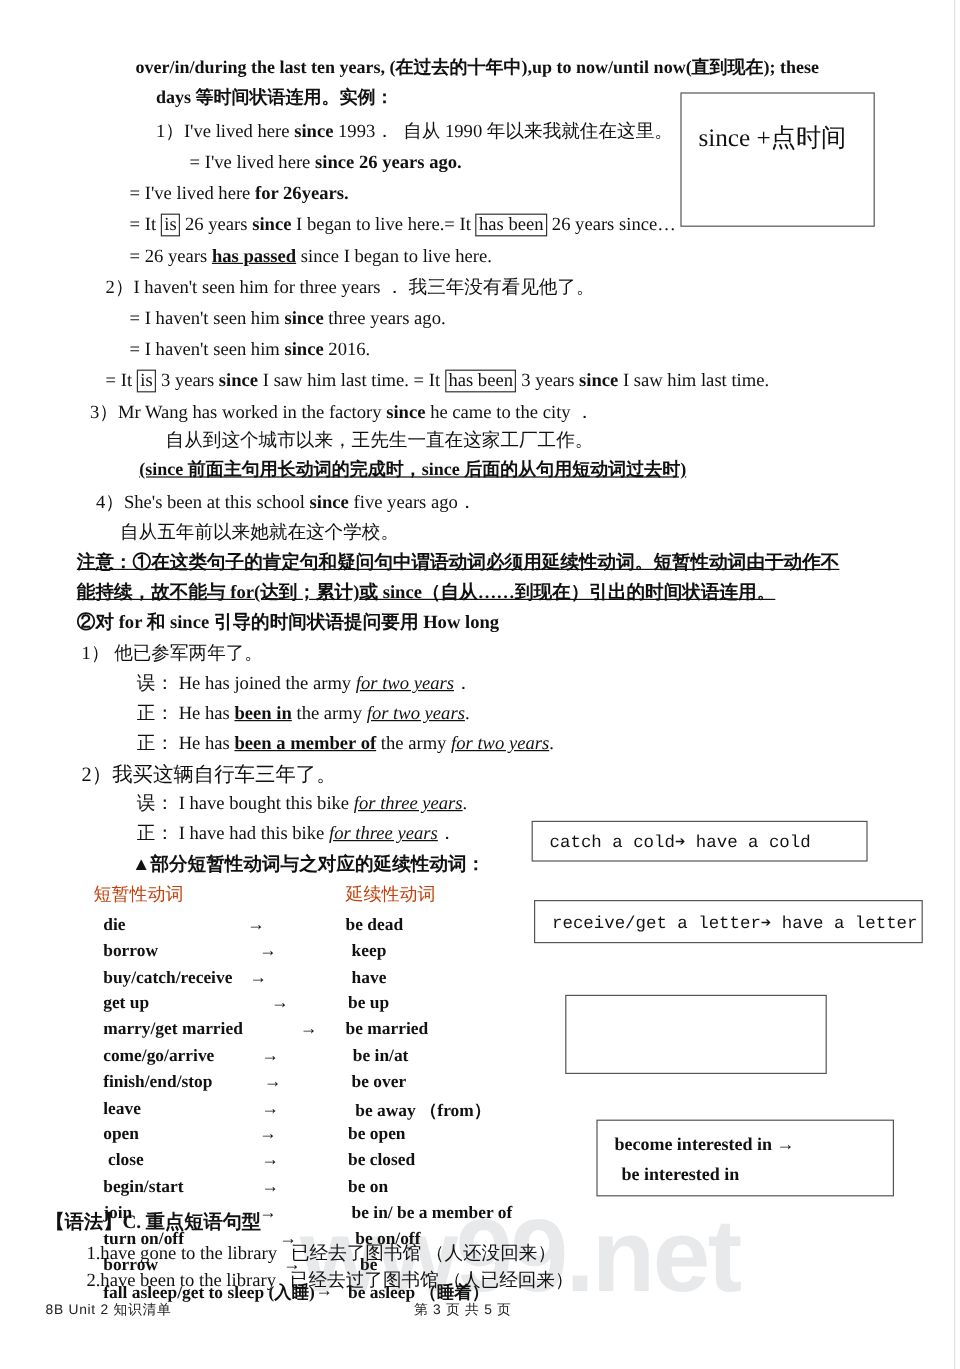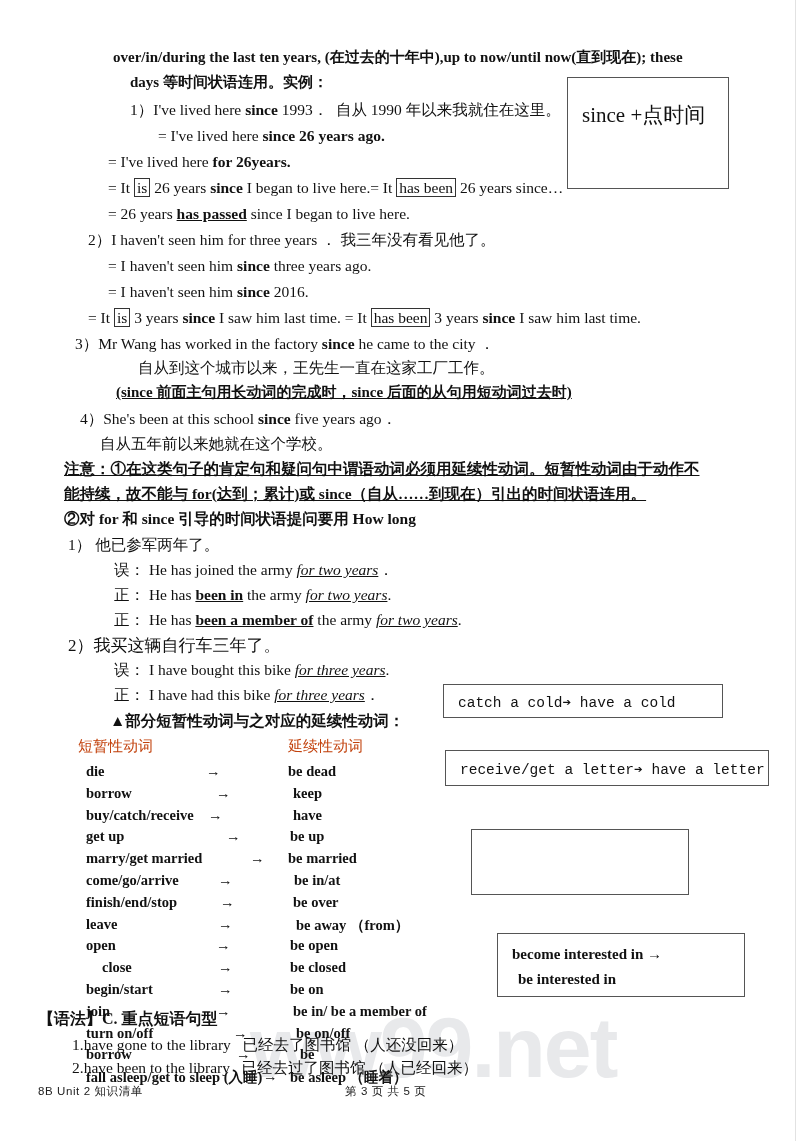--- a/index.html
+++ b/index.html
@@ -171,21 +171,21 @@
           <span class="left" style="left: 8px;">leave</span>
           <span class="arw" style="left: 140px;">→</span>
           <span class="right" style="left: 218px;">be   away （from）</span>
         </div>
         <div class="vrow">
           <span class="left" style="left: 8px;">open</span>
           <span class="arw" style="left: 138px;">→</span>
           <span class="right" style="left: 212px;">be   open</span>
         </div>
         <div class="vrow">
-          <span class="left" style="left: 24px;">close</span>
+          <span class="left" style="left: 12px;">close</span>
           <span class="arw" style="left: 140px;">→</span>
           <span class="right" style="left: 212px;">be   closed</span>
         </div>
         <div class="vrow">
           <span class="left" style="left: 8px;">begin/start</span>
           <span class="arw" style="left: 140px;">→</span>
           <span class="right" style="left: 212px;">be   on</span>
         </div>
         <div class="vrow">
           <span class="left" style="left: 8px;">join</span>

